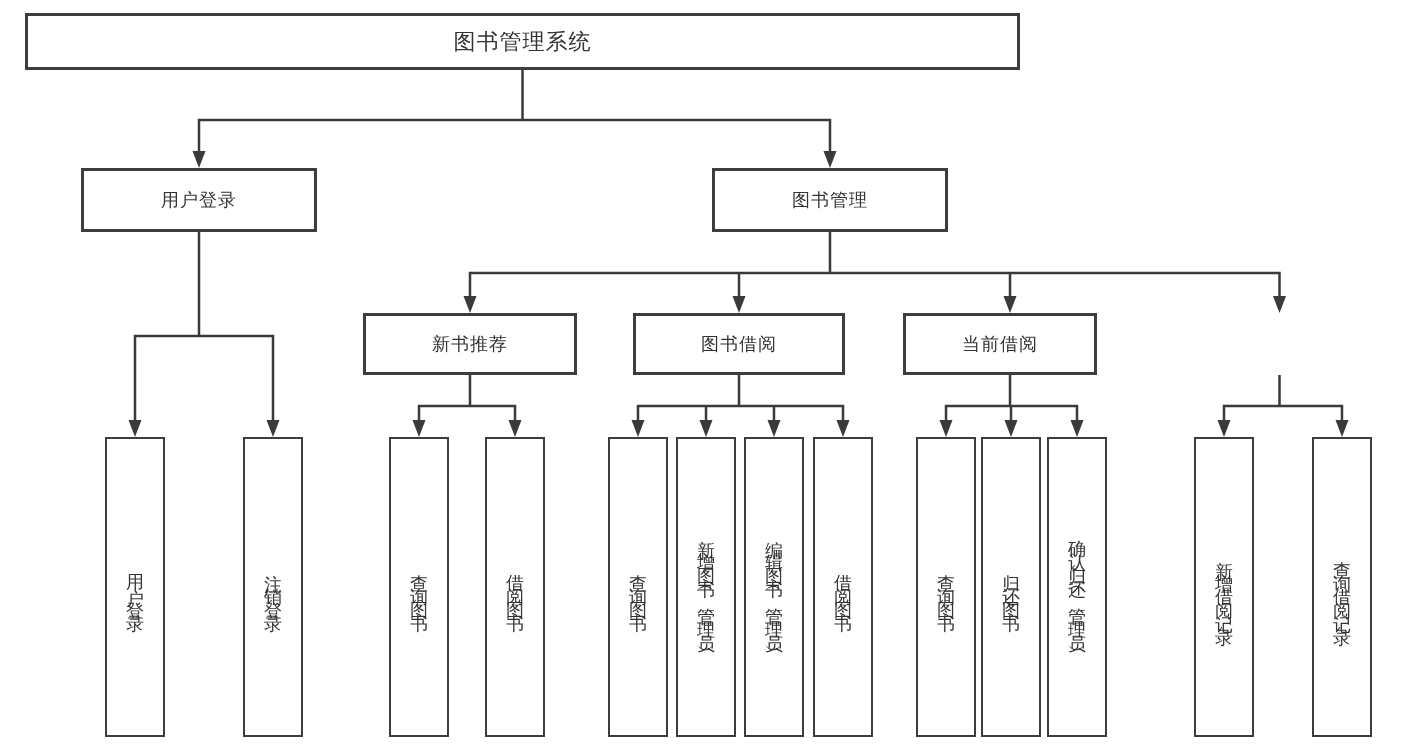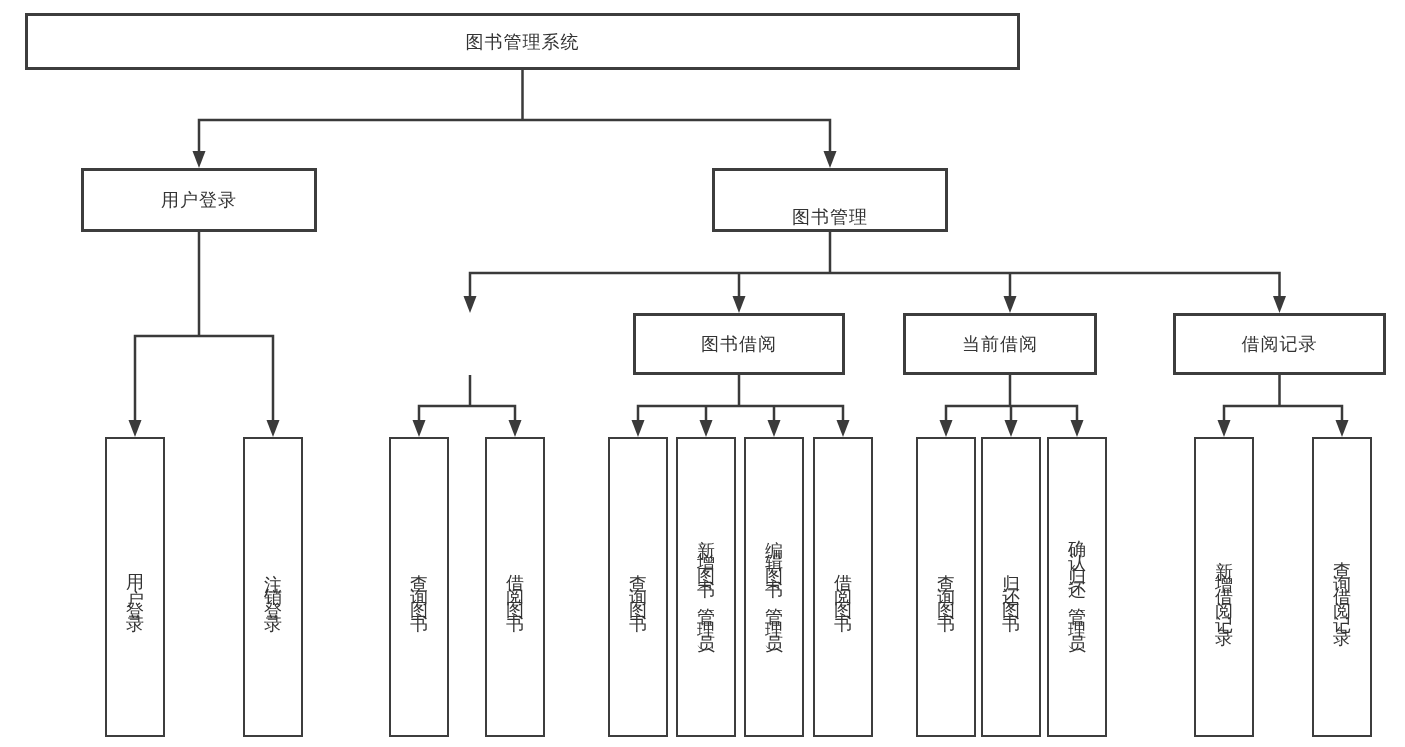--- a/index.html
+++ b/index.html
@@ -23,21 +23,21 @@
     background: #ffffff;
     border: 3px solid #3d3d3d;
     color: #333333;
     display: flex;
     align-items: center;
     justify-content: center;
     font-size: 18px;
     letter-spacing: 1px;
     z-index: 2;
   }
-  .node.root { font-size: 18px; }
+  .node.root { font-size: 22px; }
   .node.leaf { border-width: 2.5px; }
   .leaf-text {
     writing-mode: vertical-rl;
     text-orientation: mixed;
     letter-spacing: 0.75em;
     font-size: 18px;
     line-height: 1;
     max-height: 292px;
     white-space: nowrap;
   }
@@ -104,32 +104,32 @@
     </g>
   </svg>
 
   <div class="node root" style="left:25px; top:13px; width:995px; height:57px;">
     <span>图书管理系统</span>
   </div>
 
   <div class="node" style="left:81px; top:168px; width:236px; height:64px;">
     <span>用户登录</span>
   </div>
-  <div class="node" style="left:712px; top:168px; width:236px; height:64px;align-items:flex-end;">
+  <div class="node" style="left:712px; top:168px; width:236px; height:64px;">
     <span>图书管理</span>
   </div>
 
+  <div class="node" style="left:363px; top:313px; width:214px; height:62px;">
+    <span>新书推荐</span>
+  </div>
   <div class="node" style="left:633px; top:313px; width:212px; height:62px;">
     <span>图书借阅</span>
   </div>
   <div class="node" style="left:903px; top:313px; width:194px; height:62px;">
     <span>当前借阅</span>
-  </div>
-  <div class="node" style="left:1173px; top:313px; width:213px; height:62px;">
-    <span>借阅记录</span>
   </div>
 
   <div class="node leaf" style="left:105px; top:437px; width:60px; height:300px;">
     <span class="leaf-text">用户登录</span>
   </div>
   <div class="node leaf" style="left:243px; top:437px; width:60px; height:300px;">
     <span class="leaf-text">注销登录</span>
   </div>
 
   <div class="node leaf" style="left:389px; top:437px; width:60px; height:300px;">

